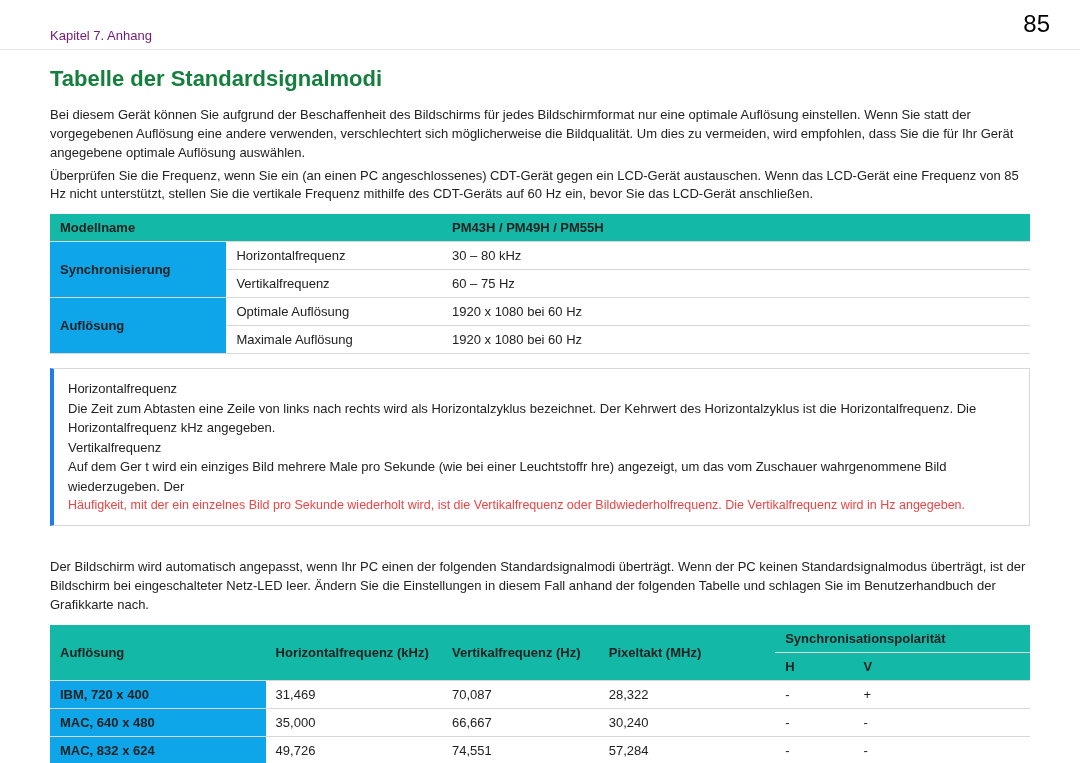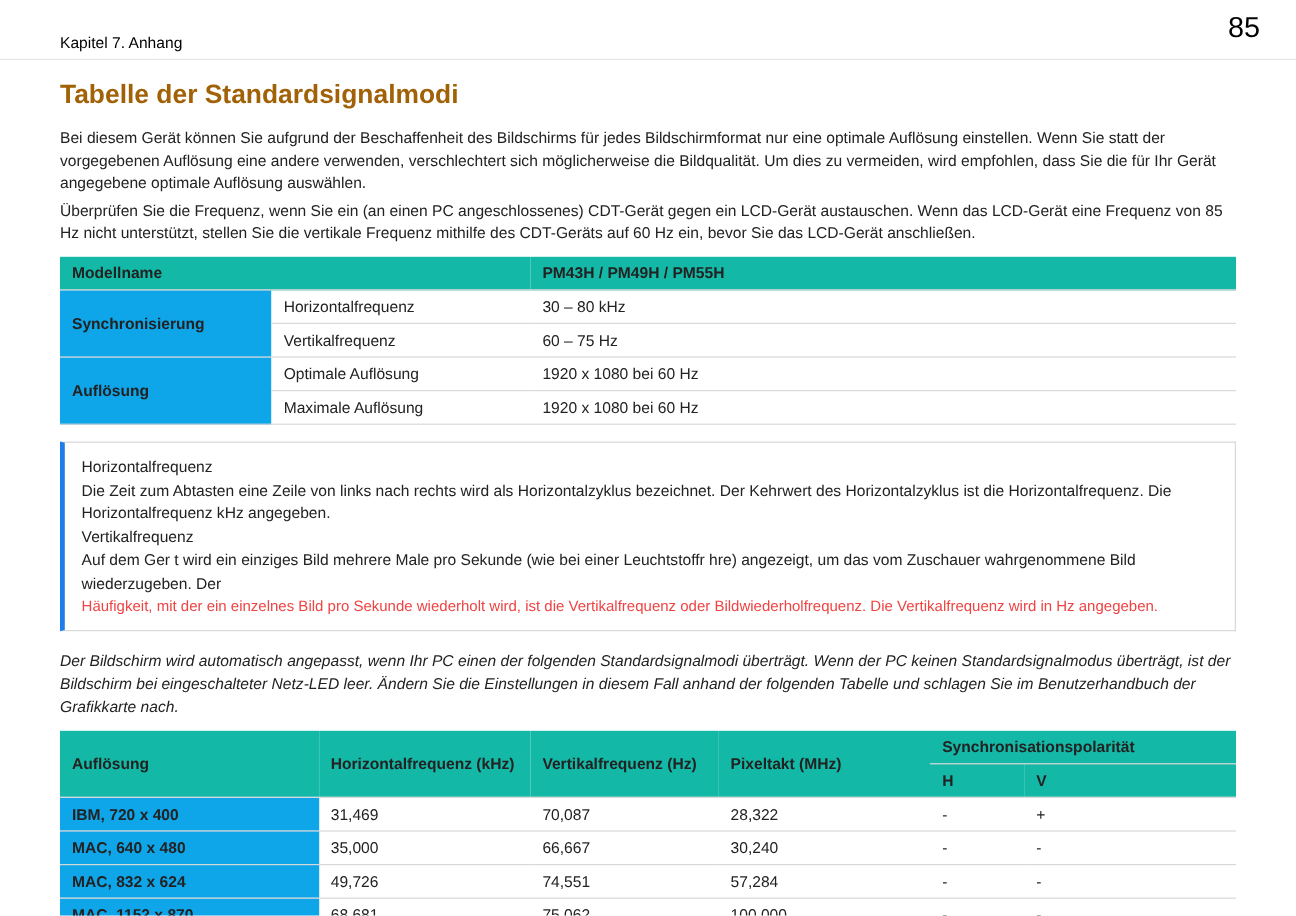--- a/index.html
+++ b/index.html
@@ -1,30 +1,30 @@
 <!DOCTYPE html>
 <html><head>
 <meta charset="utf-8">
 <style>
   * { box-sizing: border-box; margin: 0; padding: 0; }
   body { font-family: Arial, Helvetica, sans-serif; font-size: 13px; color: #222; width: 1080px; height: 763px; background: #fff; }
   .header { display: flex; justify-content: space-between; align-items: flex-start; padding: 10px 30px 6px 50px; border-bottom: 1px solid #e6e6e6; }
-  .chapter { color: #000000; font-size: 13px; font-weight: 500; padding-top: 18px; }
+  .chapter { color: #701a75; font-size: 13px; font-weight: 500; padding-top: 18px; }
   .page-num { color: #000000; font-size: 24px; font-weight: 300; }
   .content { padding: 16px 50px 0 50px; }
-  .title { color: #a16207; font-size: 22px; font-weight: 600; margin-bottom: 14px; }
+  .title { color: #15803d; font-size: 22px; font-weight: 600; margin-bottom: 14px; }
   .para { font-size: 13px; line-height: 1.45; margin-bottom: 4px; }
   table { width: 100%; border-collapse: collapse; margin-top: 10px; font-size: 13px; }
   th, td { text-align: left; padding: 6px 10px; border-bottom: 1px solid #d8d8d8; }
   th { font-weight: 700; }
   .hdr-row th { background: #14b8a6; }
   .lbl-cell { background: #0ea5e9; font-weight: 600; }
   .note-box { border: 1px solid #d8d8d8; border-left: 4px solid #1e7de9; padding: 10px 14px; margin-top: 14px; font-size: 13px; line-height: 1.5; }
   .note-sub { color: #ef4444; font-size: 12.5px; }
-  .after-note { margin-top: 16px; font-style: italic; }
+  .after-note { margin-top: 32px; }
   .table2 td { border-bottom: 1px solid #d8d8d8; }
 </style>
 </head>
 <body>
 
 <div class="header">
   <div class="chapter">Kapitel 7. Anhang</div>
   <div class="page-num">85</div>
 </div>
 

